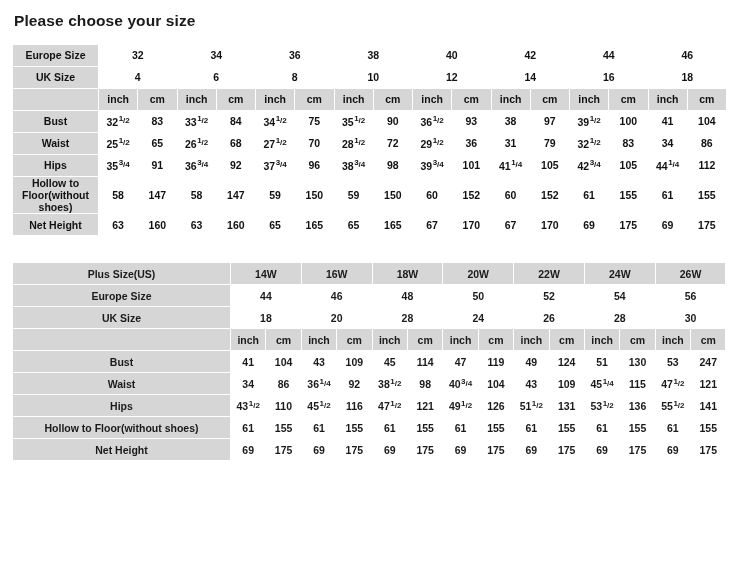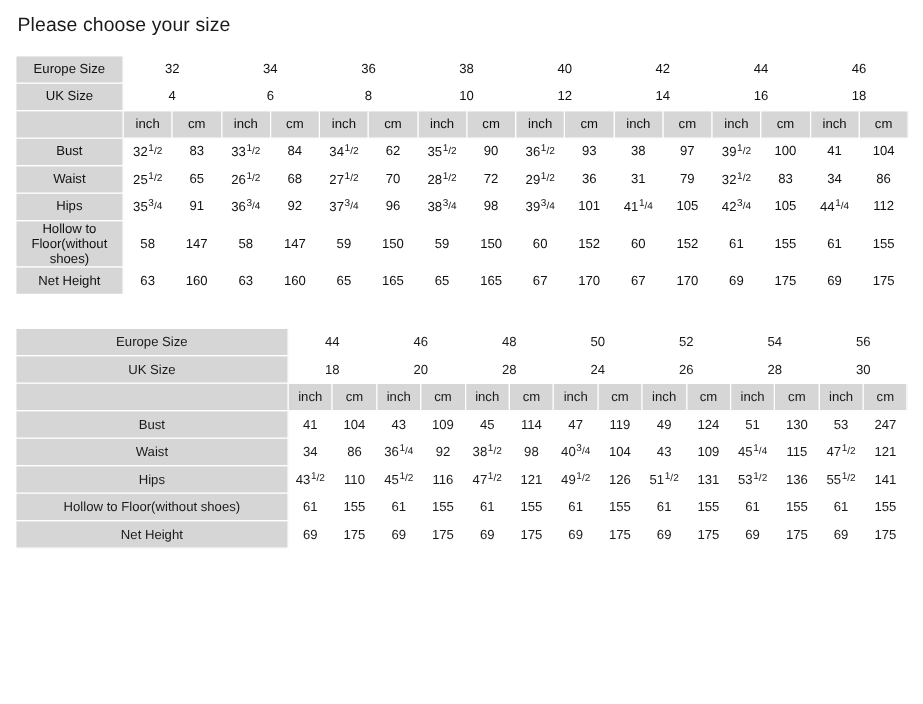--- a/index.html
+++ b/index.html
@@ -13,20 +13,21 @@
     font-family: "Liberation Sans", sans-serif;
     color: #1a1a1a;
     overflow: hidden;
   }
   .page {
     position: relative;
     width: 738px;
     height: 563px;
     box-sizing: border-box;
     padding: 10px 12px 0 12px;
+    font-weight: bold;
   }
   .title {
     font-size: 15.5px;
     color: #1a1a1a;
     margin: 2px 0 14px 2px;
     letter-spacing: 0.1px;
   }
   table.size-table {
     border-collapse: collapse;
     table-layout: fixed;
@@ -135,21 +136,21 @@
           <td class="grey">inch</td>
           <td class="grey">cm</td>
         </tr>
         <tr>
           <td class="grey rowlabel">Bust</td>
           <td class="white"><span class="val">32<span class="fr"><sup>1</sup>/2</span></span></td>
           <td class="white"><span class="val">83</span></td>
           <td class="white"><span class="val">33<span class="fr"><sup>1</sup>/2</span></span></td>
           <td class="white"><span class="val">84</span></td>
           <td class="white"><span class="val">34<span class="fr"><sup>1</sup>/2</span></span></td>
-          <td class="white"><span class="val">62</span></td>
+          <td class="white"><span class="val">75</span></td>
           <td class="white"><span class="val">35<span class="fr"><sup>1</sup>/2</span></span></td>
           <td class="white"><span class="val">90</span></td>
           <td class="white"><span class="val">36<span class="fr"><sup>1</sup>/2</span></span></td>
           <td class="white"><span class="val">93</span></td>
           <td class="white"><span class="val">38</span></td>
           <td class="white"><span class="val">97</span></td>
           <td class="white"><span class="val">39<span class="fr"><sup>1</sup>/2</span></span></td>
           <td class="white"><span class="val">100</span></td>
           <td class="white"><span class="val">41</span></td>
           <td class="white"><span class="val">104</span></td>
@@ -235,20 +236,30 @@
 
   <div class="spacer"></div>
 
   <table class="plus-table">
     <colgroup>
       <col style="width:218px">
       <col span="14" style="width:35.4px">
     </colgroup>
     <tbody id="plus-body">
         <tr>
+          <td class="grey rowlabel">Plus Size(US)</td>
+          <td class="grey" colspan="2">14W</td>
+          <td class="grey" colspan="2">16W</td>
+          <td class="grey" colspan="2">18W</td>
+          <td class="grey" colspan="2">20W</td>
+          <td class="grey" colspan="2">22W</td>
+          <td class="grey" colspan="2">24W</td>
+          <td class="grey" colspan="2">26W</td>
+        </tr>
+        <tr>
           <td class="grey rowlabel">Europe Size</td>
           <td class="white" colspan="2">44</td>
           <td class="white" colspan="2">46</td>
           <td class="white" colspan="2">48</td>
           <td class="white" colspan="2">50</td>
           <td class="white" colspan="2">52</td>
           <td class="white" colspan="2">54</td>
           <td class="white" colspan="2">56</td>
         </tr>
         <tr>

